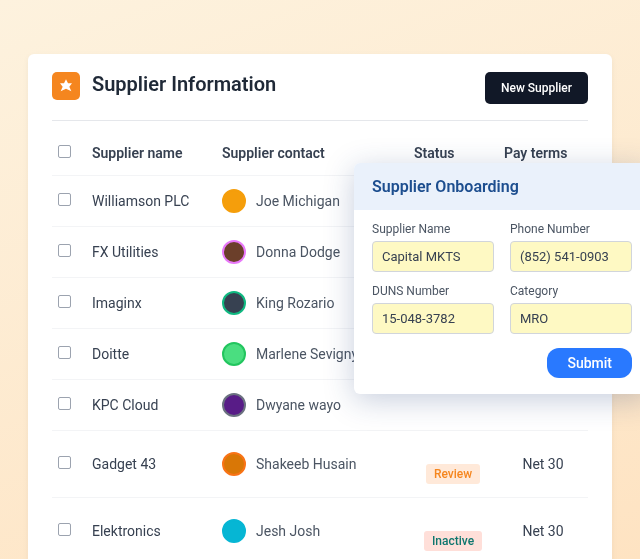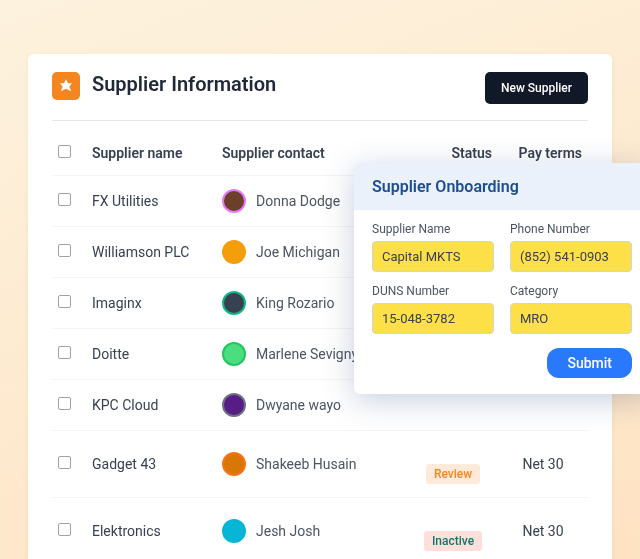--- a/index.html
+++ b/index.html
@@ -40,21 +40,21 @@
     border: none; border-radius: 5px;
     padding: 9px 16px;
     font-size: 12px; font-weight: 500;
     cursor: pointer;
   }
   table.tbl { width: 100%; border-collapse: collapse; margin-top: 14px; }
   thead th {
     text-align: left; font-size: 14px; font-weight: 600; color: #374151;
     padding: 10px 6px 14px 6px;
   }
-  thead th.col-status, thead th.col-pay { text-align: right; }
+  thead th.col-status, thead th.col-pay { text-align: left; }
   tbody td { padding: 13px 6px; font-size: 14px; color: #4b5563; }
   tbody tr { border-top: 1px solid #f3f4f6; }
   .chk {
     width: 13px; height: 13px; border: 1.5px solid #9ca3af; border-radius: 2px;
     display: inline-block; cursor: pointer;
   }
   td.col-chk, th.col-chk { width: 34px; }
   td.col-name { width: 130px; color: #374151; }
   td.col-contact { }
   .contact { display: flex; align-items: center; gap: 10px; }
@@ -87,21 +87,21 @@
     background: #eaf1fb; padding: 14px 18px;
     font-size: 16px; font-weight: 600; color: #1d4e8f;
     border-radius: 6px 6px 0 0;
   }
   .panel-body { padding: 12px 18px 16px 18px; }
   .form-grid { display: grid; grid-template-columns: 1fr 1fr; gap: 12px 16px; }
   .fld label { display:block; font-size: 12px; color: #4b5563; margin-bottom: 5px; }
   .fld input {
     width: 100%; padding: 7px 9px; font-size: 13px;
     border: 1px solid #d1d5db; border-radius: 4px; color: #374151;
-    background: #fde047;
+    background: #fef9c3;
   }
   .panel-ftr { display: flex; justify-content: flex-end; padding-top: 14px; }
   .btn-submit {
     background: #2979ff; color: #fff; border: none;
     border-radius: 12px; padding: 7px 20px; font-size: 14px; font-weight: 500;
     cursor: pointer;
   }
 </style>
 </head>
 <body>
@@ -123,37 +123,37 @@
         <th class="col-chk"><span class="chk"></span></th>
         <th>Supplier name</th>
         <th>Supplier contact</th>
         <th class="col-status">Status</th>
         <th class="col-pay">Pay terms</th>
       </tr>
     </thead>
     <tbody id="tbody">
         <tr>
           <td class="col-chk"><span class="chk"></span></td>
+          <td class="col-name">Williamson PLC</td>
+          <td class="col-contact">
+            <div class="contact">
+              <span class="avatar" style="background: rgb(245, 158, 11); border-color: rgb(245, 158, 11);"></span>
+              <span>Joe Michigan</span>
+            </div>
+          </td>
+          <td class="col-status"></td>
+          <td class="col-pay"></td>
+        </tr>
+        <tr>
+          <td class="col-chk"><span class="chk"></span></td>
           <td class="col-name">FX Utilities</td>
           <td class="col-contact">
             <div class="contact">
               <span class="avatar" style="background: rgb(107, 63, 42); border-color: rgb(232, 121, 249);"></span>
               <span>Donna Dodge</span>
-            </div>
-          </td>
-          <td class="col-status"></td>
-          <td class="col-pay"></td>
-        </tr>
-        <tr>
-          <td class="col-chk"><span class="chk"></span></td>
-          <td class="col-name">Williamson PLC</td>
-          <td class="col-contact">
-            <div class="contact">
-              <span class="avatar" style="background: rgb(245, 158, 11); border-color: rgb(245, 158, 11);"></span>
-              <span>Joe Michigan</span>
             </div>
           </td>
           <td class="col-status"></td>
           <td class="col-pay"></td>
         </tr>
         <tr>
           <td class="col-chk"><span class="chk"></span></td>
           <td class="col-name">Imaginx</td>
           <td class="col-contact">
             <div class="contact">

